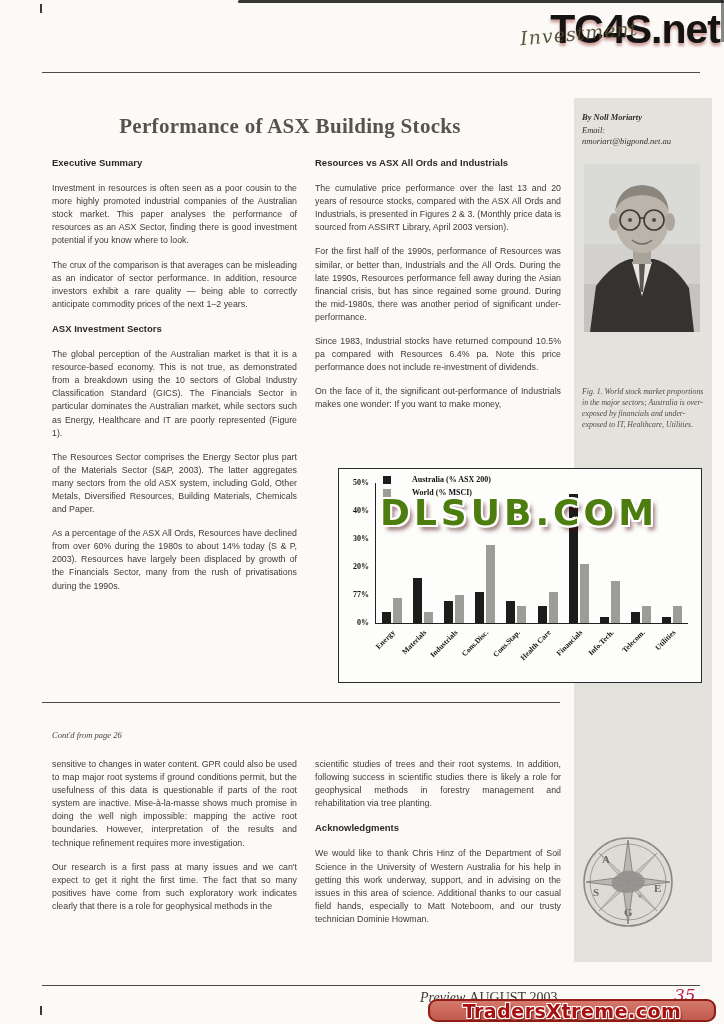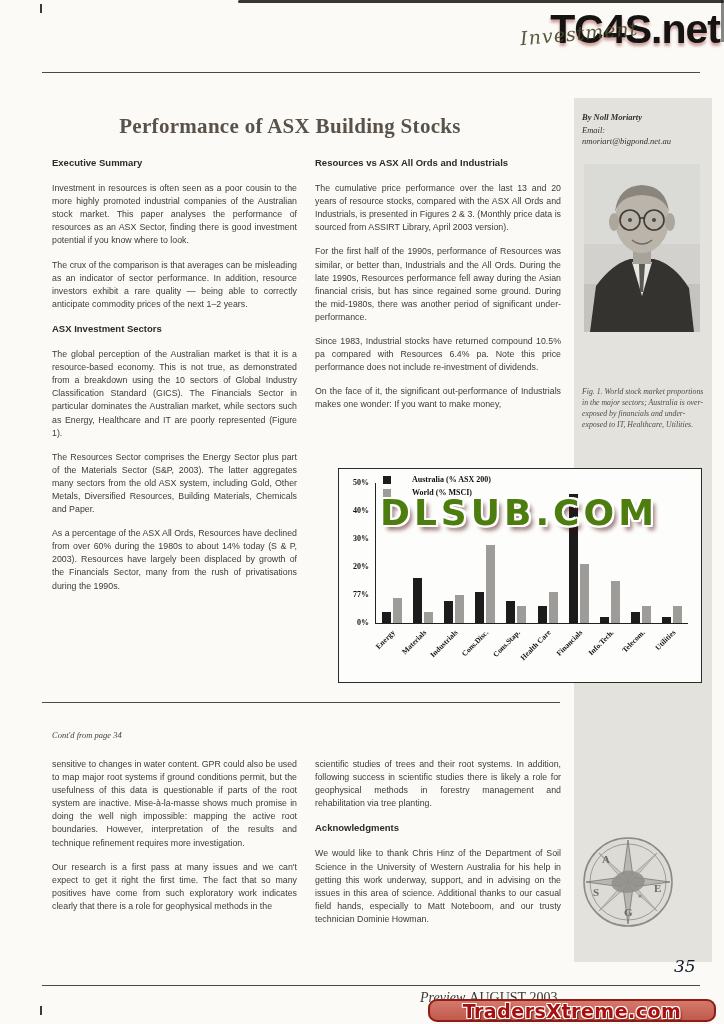--- a/index.html
+++ b/index.html
@@ -78,21 +78,21 @@
     transform-origin:100% 0;transform:rotate(-45deg);
     font:bold 7.5px "Liberation Serif",serif;color:#111;white-space:nowrap;
   }
   .legend{position:absolute;left:44px;top:6px;}
   .lrow{display:flex;align-items:center;gap:21px;font:bold 8px "Liberation Serif",serif;color:#111;margin-bottom:4px;}
   .sw{width:8px;height:8px;display:inline-block;}
 
   
   .footer{left:420px;top:990px;width:250px;text-align:left;font-family:"Liberation Serif",serif;font-size:14px;color:#3c3a36;}
   .footer .journal{font-style:italic;margin-right:4px;}
-  .pageno{left:674px;top:956px;font-family:"DejaVu Serif","Liberation Serif",serif;font-style:italic;font-size:17px;color:#0f172a;}
+  .pageno{left:674px;top:985px;font-family:"DejaVu Serif","Liberation Serif",serif;font-style:italic;font-size:17px;color:#be185d;}
 
   
   .wm-dlsub{
     left:338px;top:492px;width:362px;text-align:center;
     font-family:"DejaVu Sans","Liberation Sans",sans-serif;font-weight:900;font-size:36px;letter-spacing:4px;
     color:#4d7c0f;
     text-shadow:
       -2px -2px 0 #fff, 2px -2px 0 #fff, -2px 2px 0 #fff, 2px 2px 0 #fff,
       -2px 0 0 #fff, 2px 0 0 #fff, 0 -2px 0 #fff, 0 2px 0 #fff,
       4px 5px 4px rgba(70,10,10,.55);
@@ -267,21 +267,21 @@
           <span>Australia (% ASX 200)</span>
         </div>
         <div class="lrow">
           <span class="sw" style="background: rgb(157, 156, 153);"></span>
           <span>World (% MSCI)</span>
         </div>
       </div>
   </div>
 
   <div class="abs rule rule-mid"></div>
-  <div class="abs contd">Cont'd from page 34</div>
+  <div class="abs contd">Cont'd from page 26</div>
   <div class="abs col col2-left">
       <p>sensitive to changes in water content. GPR could also be used to map major root systems if ground conditions permit, but the usefulness of this data is questionable if parts of the root system are inactive. Mise-à-la-masse shows much promise in doing the well nigh impossible: mapping the active root boundaries. However, interpretation of the results and technique refinement requires more investigation.</p>
       <p>Our research is a first pass at many issues and we can't expect to get it right the first time. The fact that so many positives have come from such exploratory work indicates clearly that there is a role for geophysical methods in the</p>
     </div>
   <div class="abs col col2-right">
       <p>scientific studies of trees and their root systems. In addition, following success in scientific studies there is likely a role for geophysical methods in forestry management and rehabilitation via tree planting.</p>
       <h4>Acknowledgments</h4>
       <p>We would like to thank Chris Hinz of the Department of Soil Science in the University of Western Australia for his help in getting this work underway, support, and in advising on the issues in this area of science. Additional thanks to our casual field hands, especially to Matt Noteboom, and our trusty technician Dominie Howman.</p>
     </div>
 

